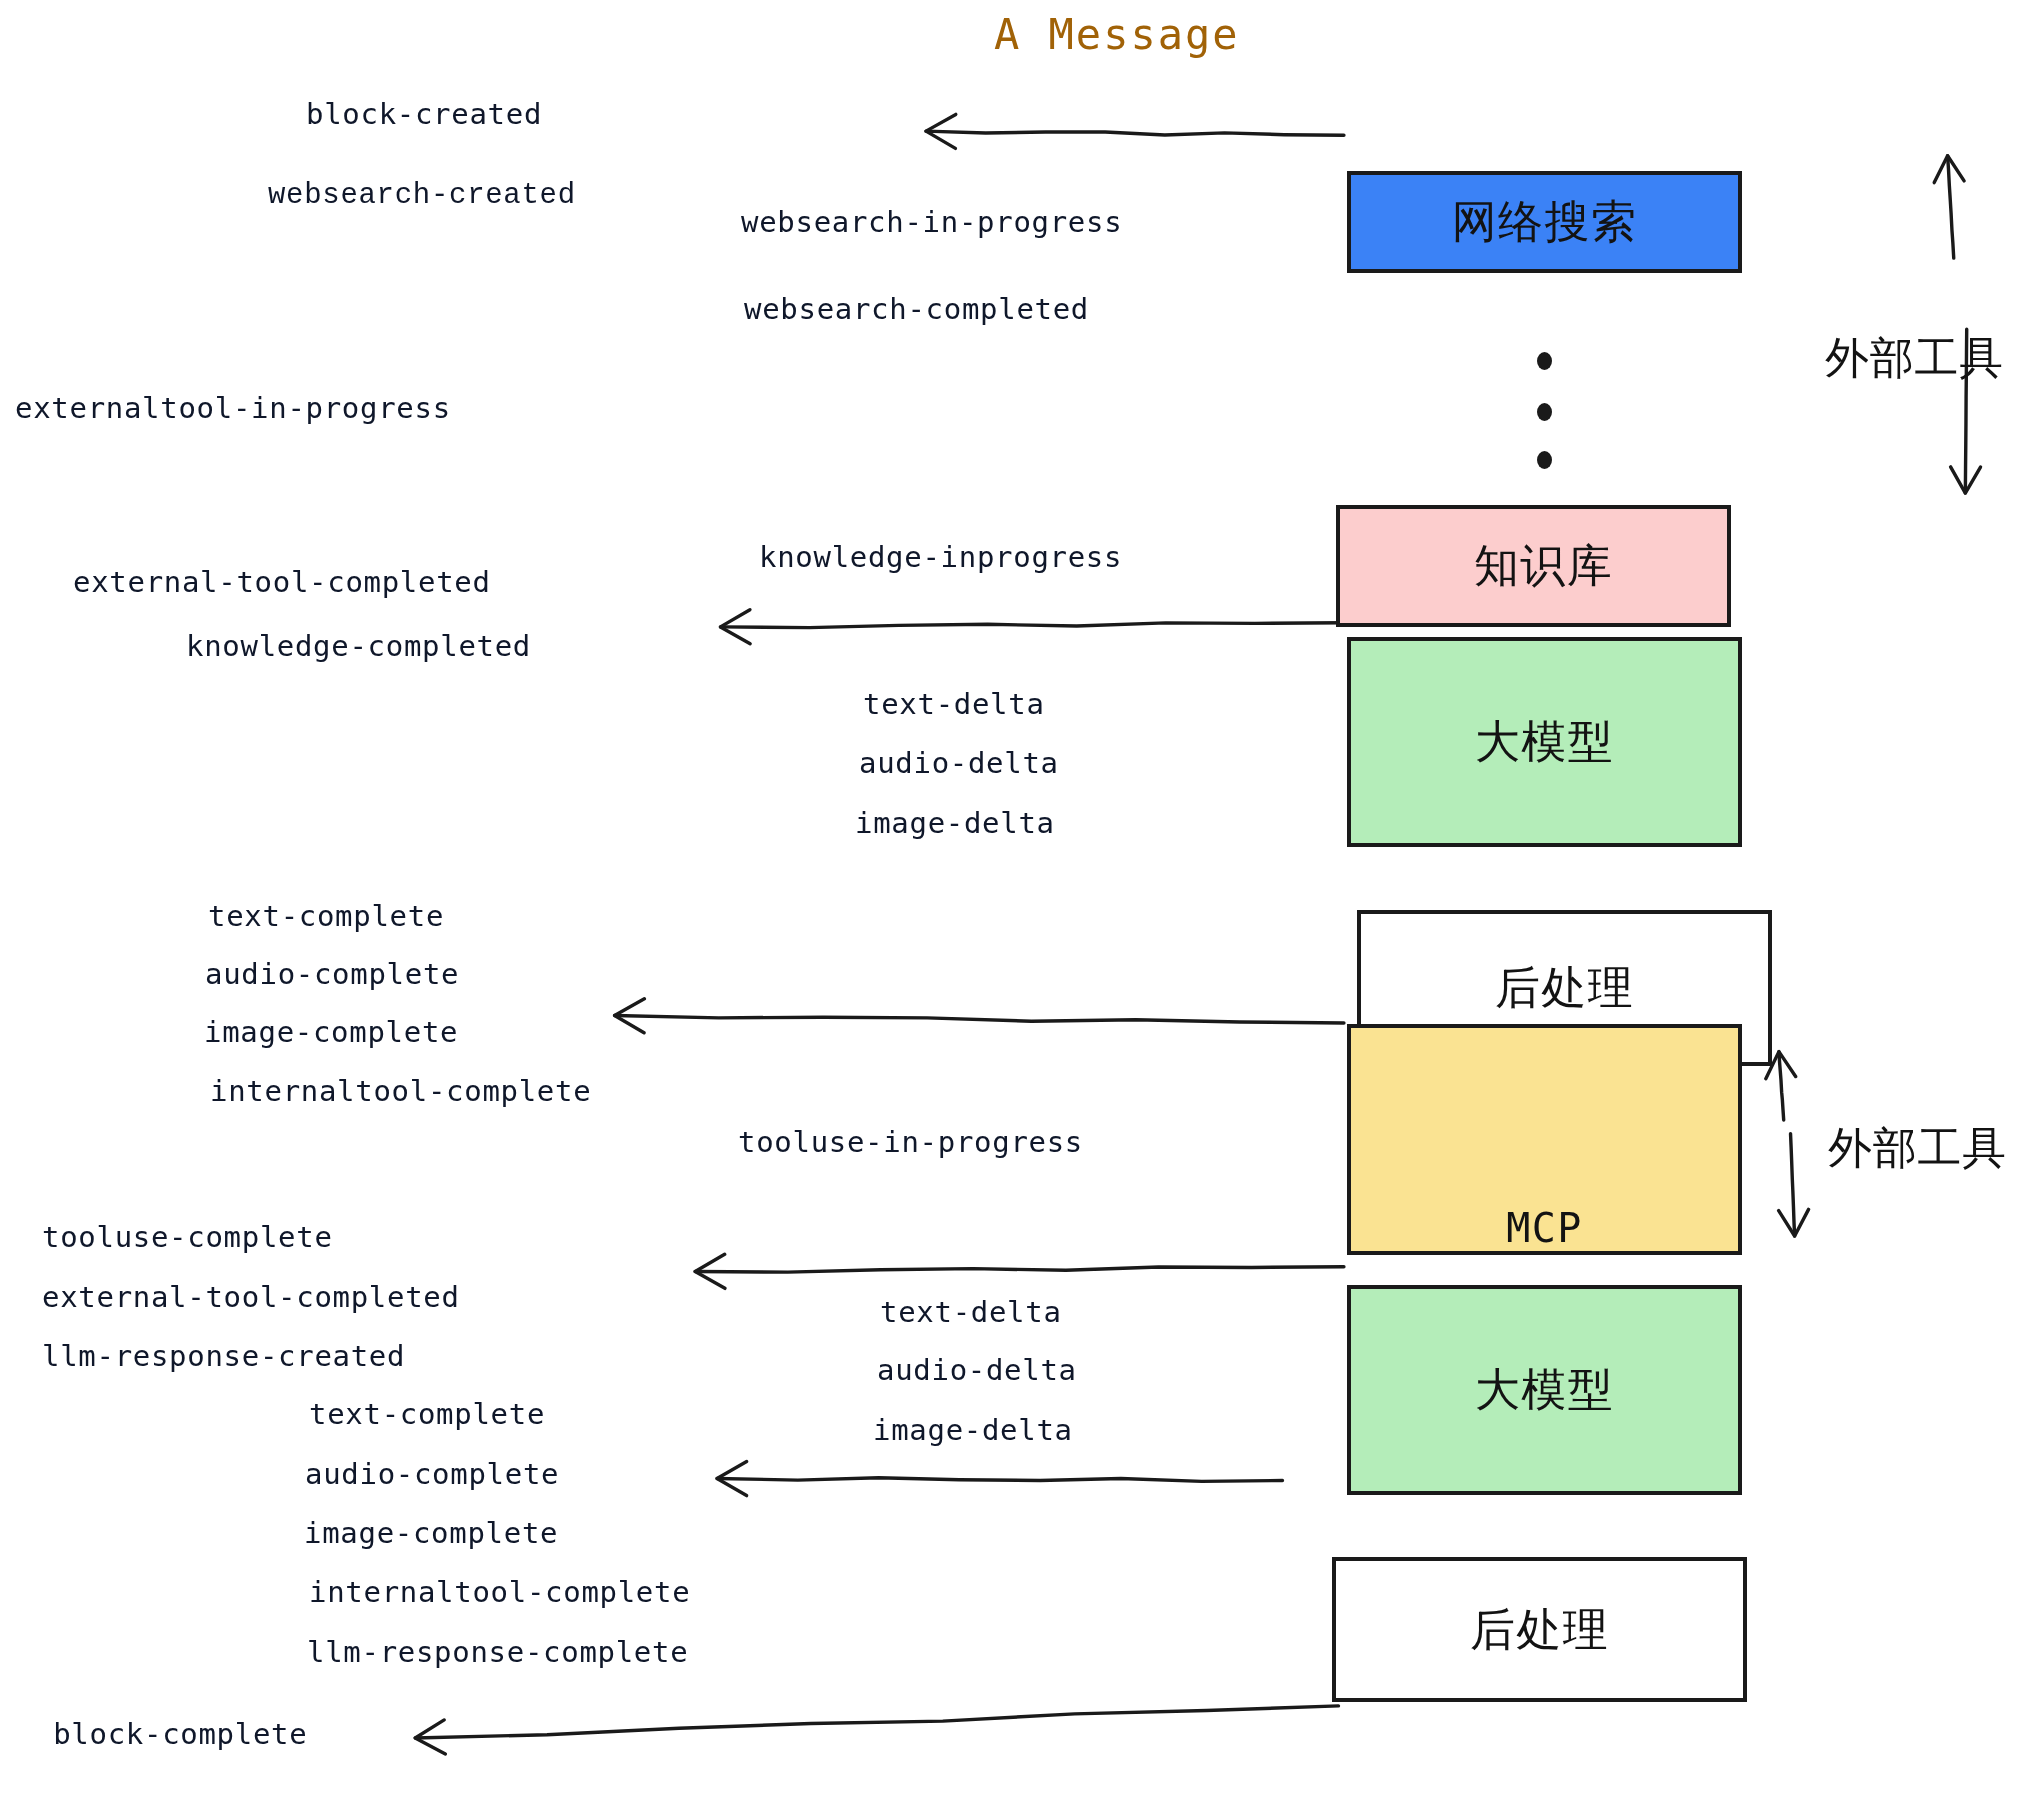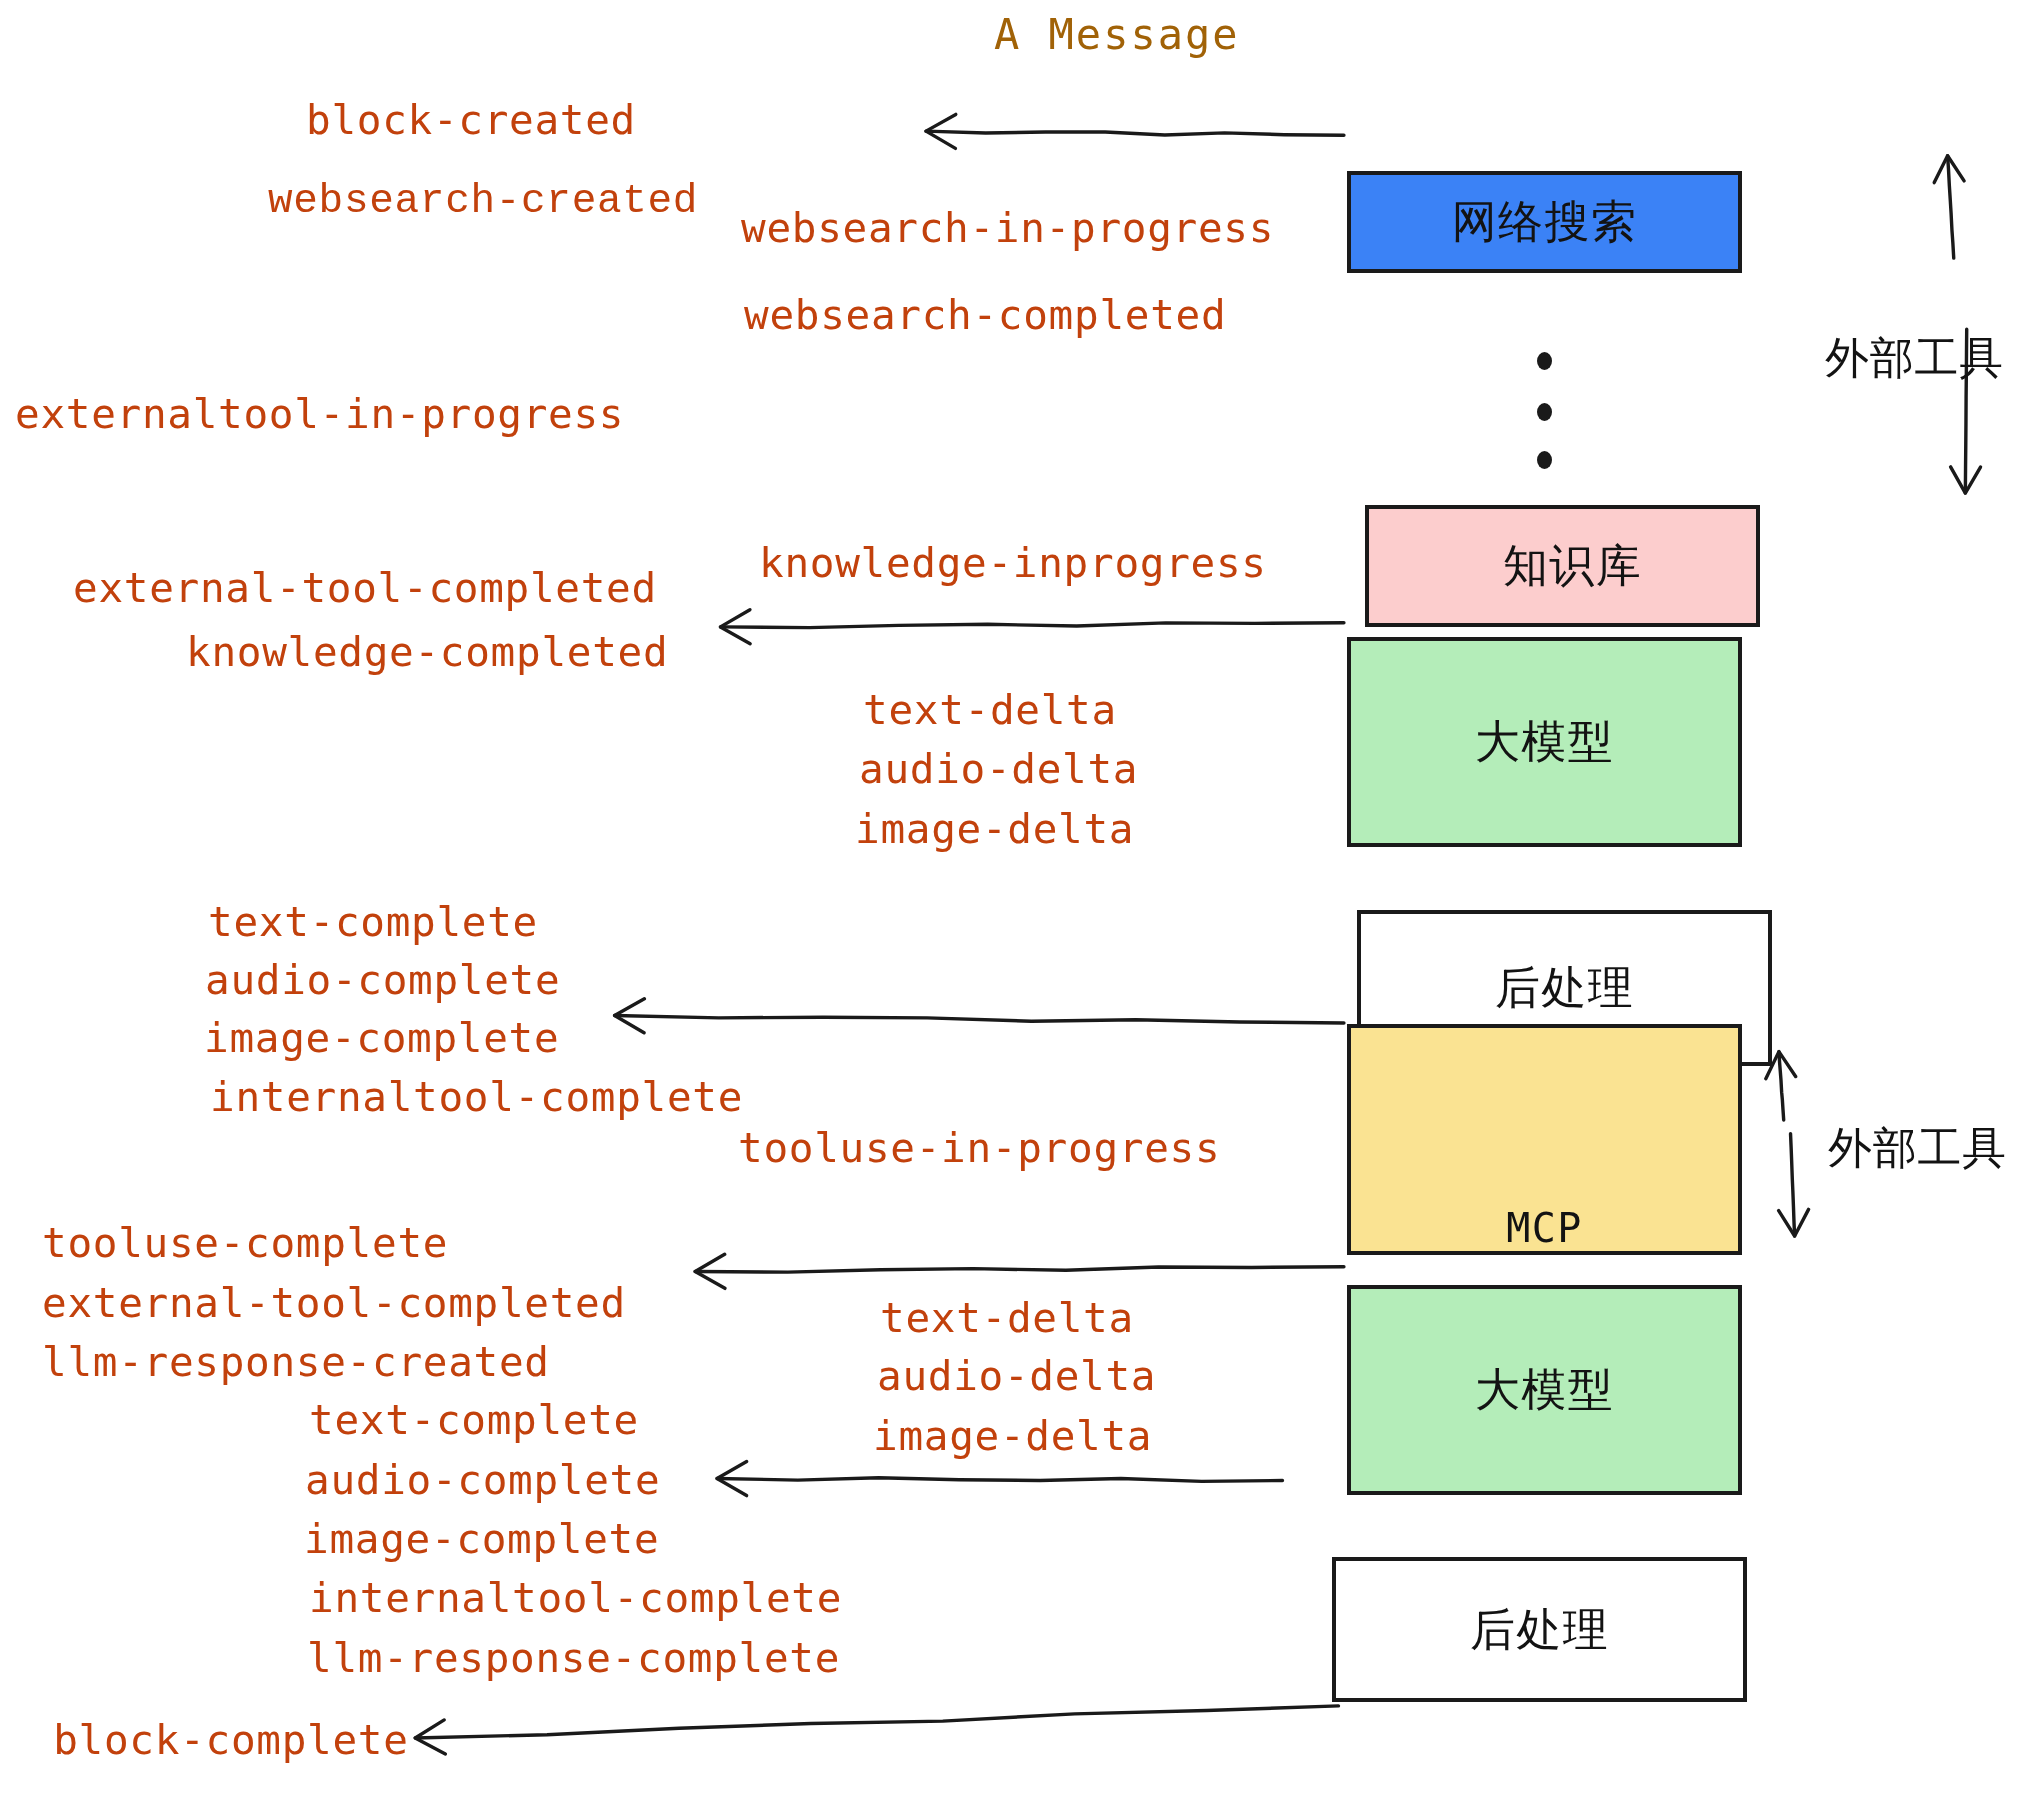--- a/index.html
+++ b/index.html
@@ -18,23 +18,23 @@
   svg#arrows {
     position: absolute;
     left: 0; top: 0;
     width: 2035px;
     height: 1796px;
     pointer-events: none;
   }
   .ev {
     position: absolute;
     font-family: "DejaVu Sans Mono", "Liberation Mono", monospace;
-    font-size: 41px;
+    font-size: 29px;
     letter-spacing: 0.7px;
-    color: #c2410c;
+    color: #0f172a;
     white-space: nowrap;
     line-height: 1;
   }
   .title {
     position: absolute;
     font-family: "DejaVu Sans Mono", "Liberation Mono", monospace;
     font-size: 42px;
     letter-spacing: 2px;
     color: #a16207;
     white-space: nowrap;
@@ -124,21 +124,21 @@
         <path d="M 2604.6 1772.8 L 2628 1810 L 2648.4 1771.0" stroke="#1a1a1a" stroke-width="5" fill="none" stroke-linecap="round" stroke-linejoin="round"></path>
       </g>
     </svg>
 
   <div class="title" style="left:994px; top:13.7px;">A Message</div>
 
   <div id="boxes-layer">
       <div class="box" style="left: 1347px; top: 171px; width: 395px; height: 102px; background: #3b82f6; border-color: rgb(26, 26, 26);">
         <span class="lbl">网络搜索</span>
       </div>
-      <div class="box" style="left: 1365px; top: 505px; width: 395px; height: 122px; background: rgb(252, 205, 205); border-color: rgb(26, 26, 26); padding-left: 20px;">
+      <div class="box" style="left: 1336px; top: 505px; width: 395px; height: 122px; background: rgb(252, 205, 205); border-color: rgb(26, 26, 26); padding-left: 20px;">
         <span class="lbl">知识库</span>
       </div>
       <div class="box" style="left: 1347px; top: 637px; width: 395px; height: 210px; background: rgb(180, 237, 185); border-color: rgb(26, 26, 26);">
         <span class="lbl">大模型</span>
       </div>
       <div class="box" style="left: 1357px; top: 910px; width: 415px; height: 156px; background: rgb(255, 255, 255); border-color: rgb(26, 26, 26);">
         <span class="lbl">后处理</span>
       </div>
       <div class="box mcp" style="left: 1347px; top: 1024px; width: 395px; height: 231px; background: rgb(250, 227, 146); border-color: rgb(26, 26, 26); align-items: flex-end;">
         <span class="lbl">MCP</span>

